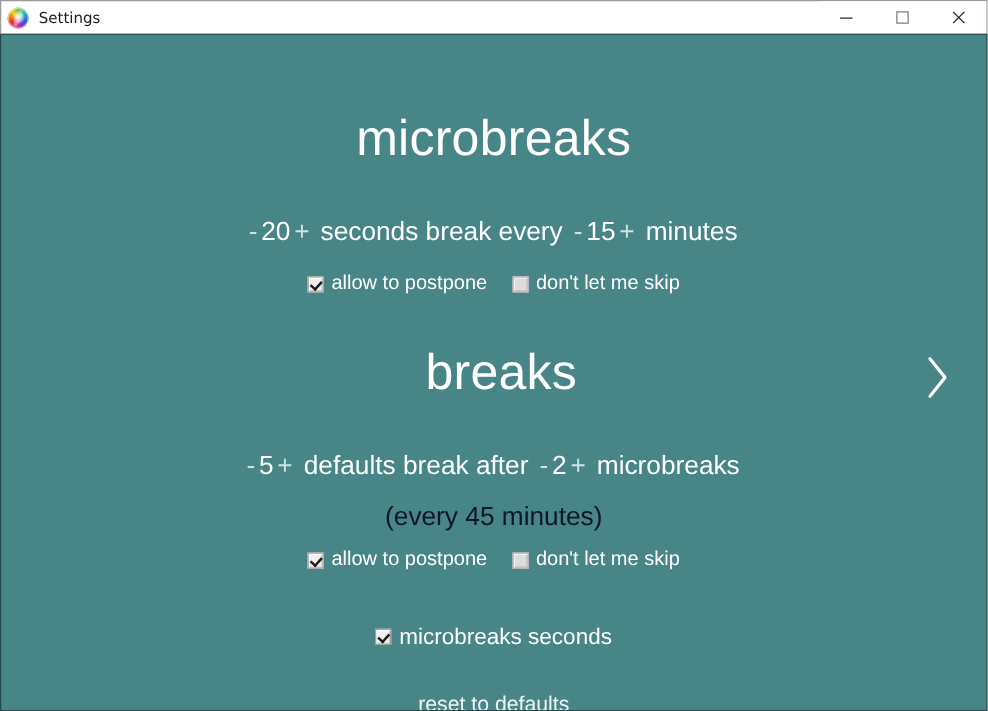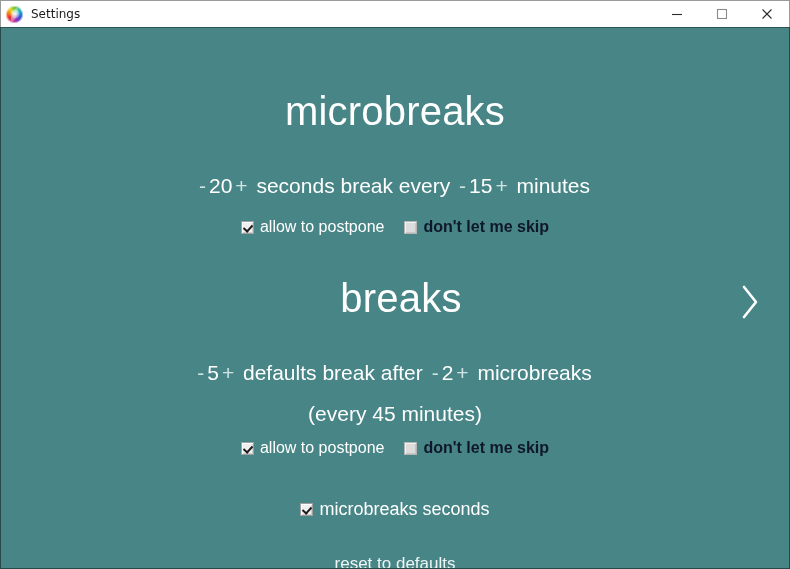--- a/index.html
+++ b/index.html
@@ -165,21 +165,21 @@
     color: #ffffff;
     padding: 0 2px;
   }
 
   .sub-note {
     position: absolute;
     left: 0; right: 0;
     text-align: center;
     font-size: 21px;
     font-weight: 300;
-    color: #ffffff;
+    color: #0f172a;
     line-height: 1;
     top: 375px;
   }
 
   .check-row {
     position: absolute;
     left: 0; right: 0;
     display: flex;
     align-items: center;
     justify-content: center;
@@ -193,21 +193,21 @@
   .check-row-enabled { top: 472px; gap: 22px; font-size: 18px; }
   .check-item {
     display: flex;
     align-items: center;
     gap: 6px;
   }
   .check-label {
     color: #ffffff;
     font-weight: 400;
   }
-  .check-label.dim { color: #0f172a; font-weight: bold; }
+  .check-label.dim { color: #ffffff; }
 
   .cbox {
     width: 13px;
     height: 13px;
     box-sizing: border-box;
     background: #f0f0f0;
     border: 1px solid #a0a0a0;
     box-shadow: inset 1px 1px 0 #ffffff, inset -1px -1px 0 #d0d0d0;
     position: relative;
     display: inline-block;

